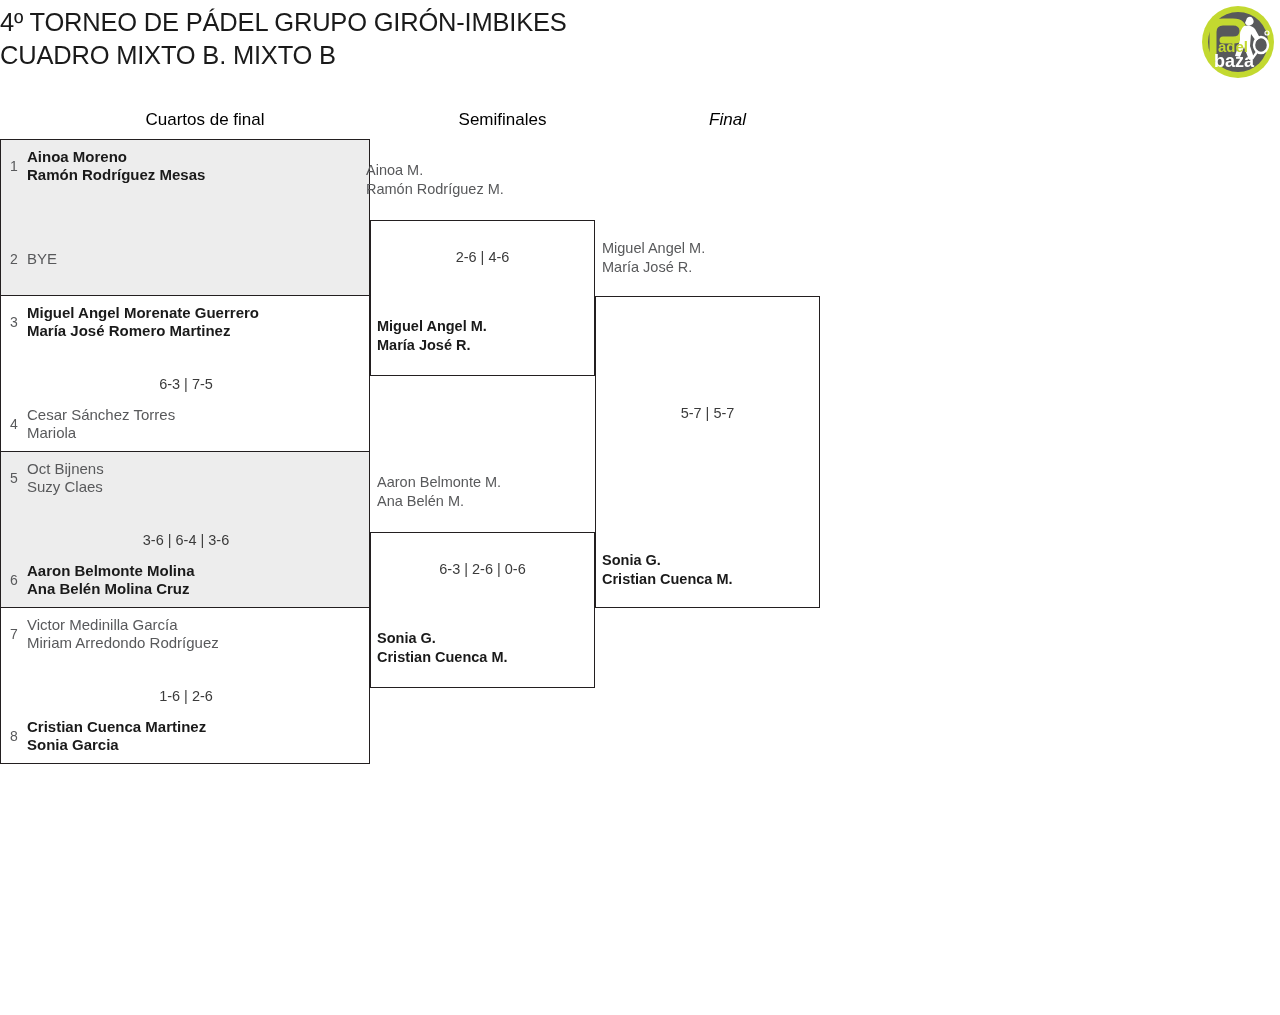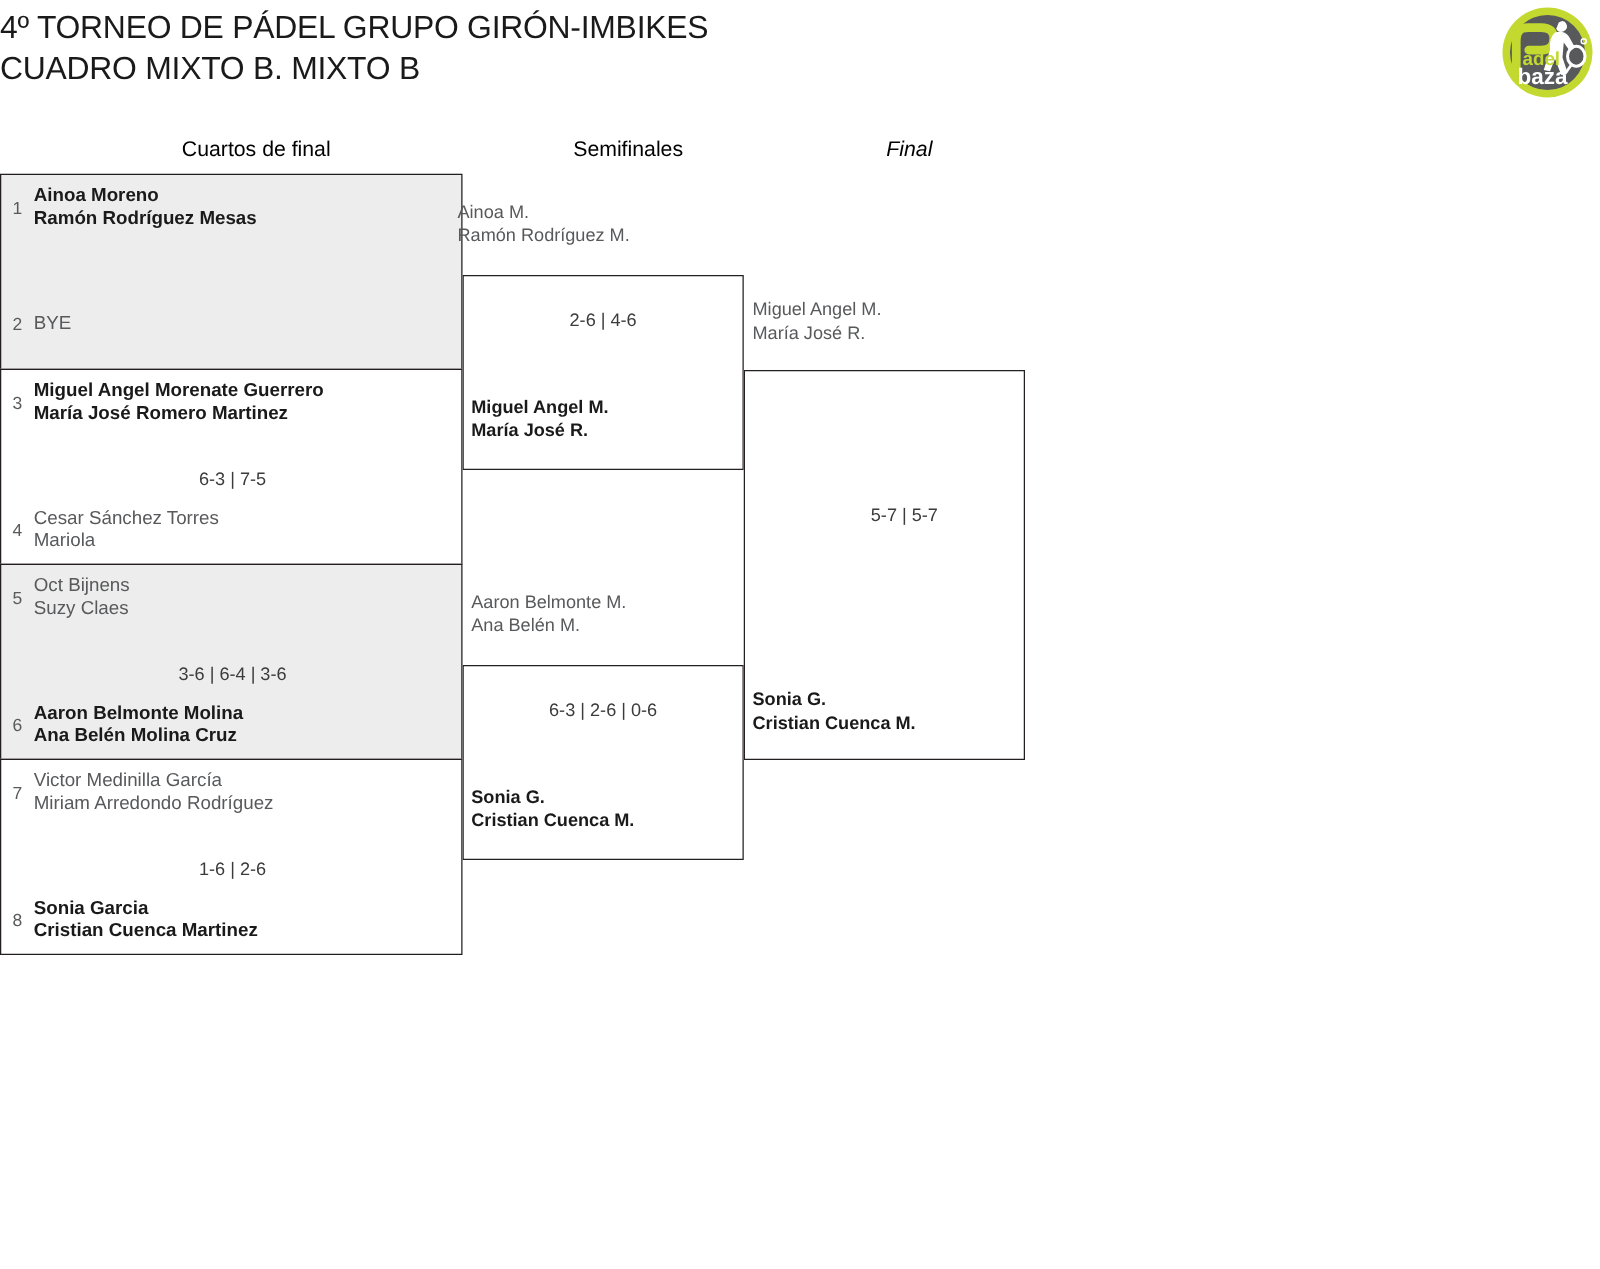--- a/index.html
+++ b/index.html
@@ -146,21 +146,21 @@
   
   .round-score {
     position: absolute;
     text-align: center;
     font-size: 14.5px;
     color: #3b3b3b;
     white-space: nowrap;
   }
   #sf1-score  { left: 370px; width: 225px; top: 249px; }
   #sf2-score  { left: 370px; width: 225px; top: 561px; }
-  #final-score{ left: 595px; width: 225px; top: 405px; padding-left: 16px; }
+  #final-score{ left: 595px; width: 225px; top: 405px; }
 </style>
 </head>
 <body>
 
 <div id="header-title">
   <span class="title-line">4º TORNEO DE PÁDEL GRUPO GIRÓN-IMBIKES</span>
   <span class="title-line">CUADRO MIXTO B. MIXTO B</span>
 </div>
 
 <div id="logo">
@@ -244,22 +244,22 @@
     <span class="seed">7</span>
     <span class="pair">
       <span class="pname">Victor Medinilla García</span>
       <span class="pname">Miriam Arredondo Rodríguez</span>
     </span>
   </div>
   <div class="qf-score">1-6 | 2-6</div>
   <div class="qf-slot bottom">
     <span class="seed">8</span>
     <span class="pair winner">
+      <span class="pname">Cristian Cuenca Martinez</span>
       <span class="pname">Sonia Garcia</span>
-      <span class="pname">Cristian Cuenca Martinez</span>
     </span>
   </div>
 </div>
 
 <div class="match-box sf" id="sf-match-1"></div>
 <div class="match-box sf" id="sf-match-2"></div>
 
 <div class="feed-pair" id="sf1-top">
   <span class="pname">Ainoa M.</span>
   <span class="pname">Ramón Rodríguez M.</span>

